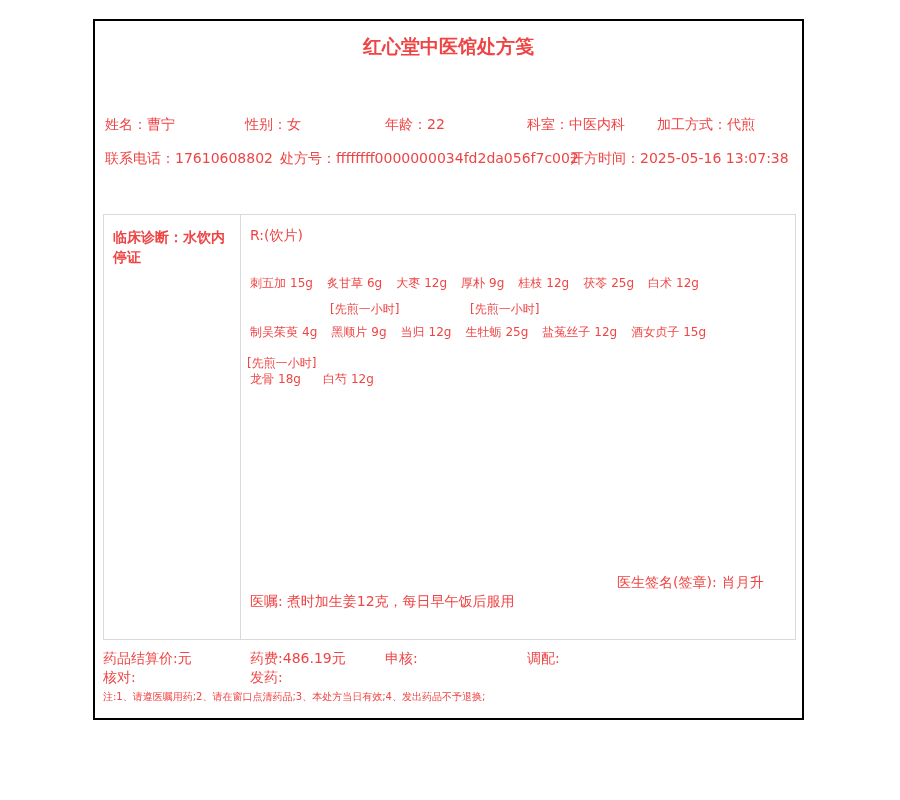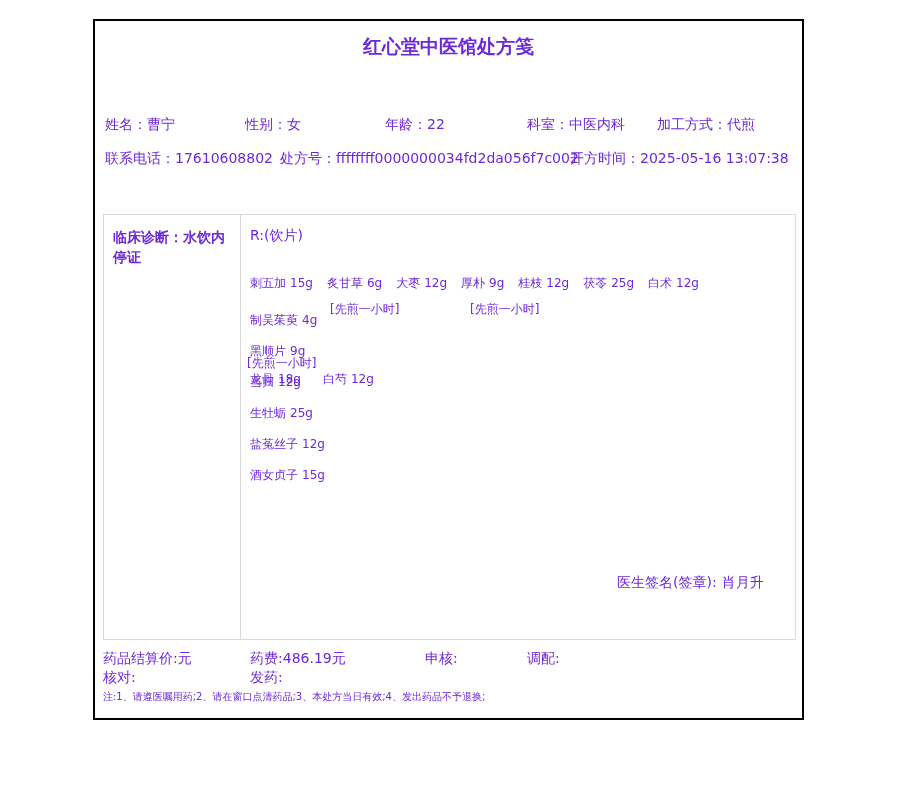--- a/index.html
+++ b/index.html
@@ -1,18 +1,18 @@
 <!DOCTYPE html>
 <html><head>
 <meta charset="utf-8">
 <style>
   html,body{margin:0;padding:0;background:#ffffff;}
   .sheet{
     position:relative;width:900px;height:800px;background:#ffffff;
-    font-family:"DejaVu Sans",sans-serif;color:#6d28d9;
+    font-family:"DejaVu Sans",sans-serif;color:#ef4444;
   }
   .abs{position:absolute;white-space:nowrap;font-size:14px;line-height:17px;}
   .page-border{
     position:absolute;left:93px;top:19px;width:711px;height:701px;
     border:2px solid #000000;box-sizing:border-box;
   }
   .title{
     position:absolute;left:93px;top:34px;width:711px;text-align:center;
     font-size:19px;font-weight:bold;line-height:24px;white-space:nowrap;
   }
@@ -94,50 +94,54 @@
     <span class="herb"><span class="h-name">大枣</span><span>12g</span></span>
     <span class="herb"><span class="h-name">厚朴</span><span>9g</span></span>
     <span class="herb"><span class="h-name">桂枝</span><span>12g</span></span>
     <span class="herb"><span class="h-name">茯苓</span><span>25g</span></span>
     <span class="herb"><span class="h-name">白术</span><span>12g</span></span>
   </div>
 
   <div class="annot" style="left:330px;top:302px;">[先煎一小时]</div>
   <div class="annot" style="left:470px;top:302px;">[先煎一小时]</div>
 
-  <div class="herb-line" style="left:250px;top:312px;flex-direction:column;">
+  <div class="herb-line" style="left:250px;top:324px;">
     <span class="herb"><span class="h-name">制吴茱萸</span><span>4g</span></span>
     <span class="herb"><span class="h-name">黑顺片</span><span>9g</span></span>
     <span class="herb"><span class="h-name">当归</span><span>12g</span></span>
     <span class="herb"><span class="h-name">生牡蛎</span><span>25g</span></span>
     <span class="herb"><span class="h-name">盐菟丝子</span><span>12g</span></span>
     <span class="herb"><span class="h-name">酒女贞子</span><span>15g</span></span>
   </div>
 
   <div class="annot" style="left:247px;top:356px;">[先煎一小时]</div>
 
   <div class="herb-line" style="left:250px;top:371px;gap:22px;">
     <span class="herb"><span class="h-name">龙骨</span><span>18g</span></span>
     <span class="herb"><span class="h-name">白芍</span><span>12g</span></span>
   </div>
 
   <div class="abs inline-gap" style="left:617px;top:574px;">
     <span>医生签名(签章):</span>
     <span>肖月升</span>
   </div>
+  <div class="abs inline-gap" style="left:250px;top:593px;gap:4px;">
+    <span>医嘱:</span>
+    <span>煮时加生姜12克，每日早午饭后服用</span>
+  </div>
 
   <div class="abs field" style="left:103px;top:650px;">
     <span>药品结算价:</span>
       <span>元</span>
   </div>
   <div class="abs field" style="left:250px;top:650px;">
     <span>药费:</span>
       <span class="gap4">486.19元</span>
   </div>
-  <div class="abs field" style="left:385px;top:650px;margin-left:40px;">
+  <div class="abs field" style="left:385px;top:650px;">
     <span>申核:</span>
       <span class="gap4"></span>
   </div>
   <div class="abs field" style="left:527px;top:650px;">
     <span>调配:</span>
       <span class="gap4"></span>
   </div>
 
   <div class="abs field" style="left:103px;top:669px;">
     <span>核对:</span>

